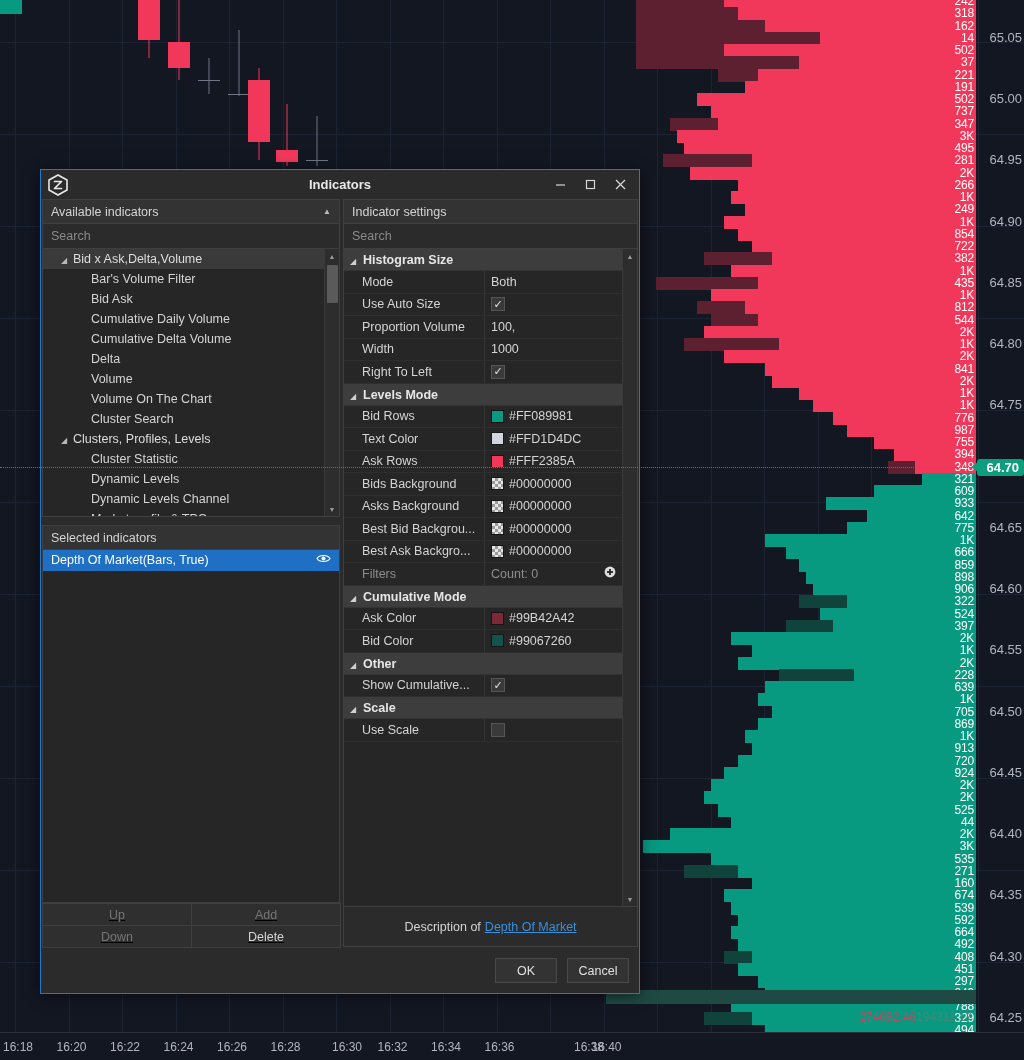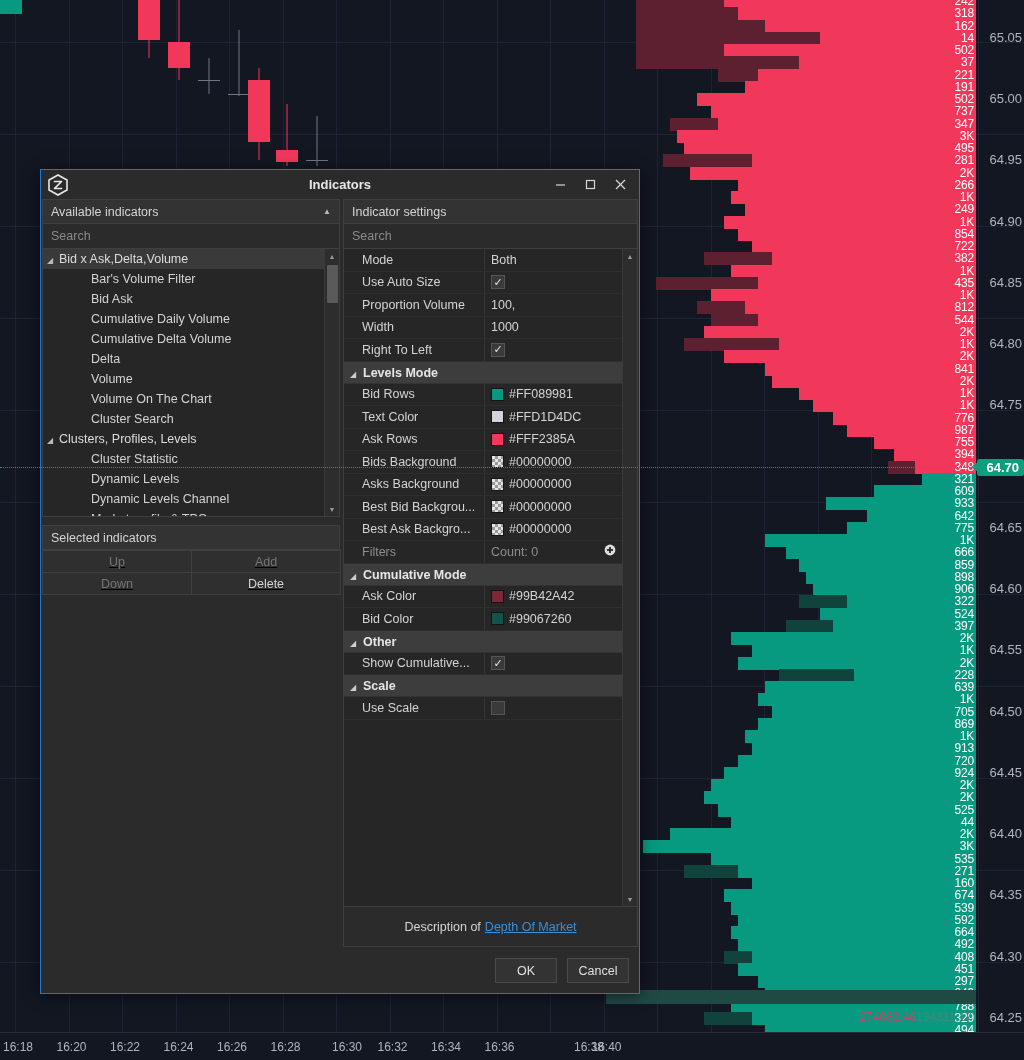--- a/index.html
+++ b/index.html
@@ -101,21 +101,21 @@
     font-size: 12.5px; color: #8a8a8a;
   }
 
   .list-wrap {
     background: #262626; border: 1px solid #3f3f3f; border-top: none;
     position: relative; overflow: hidden;
   }
   #avail-list { height: 268px; }
   .tree-row {
     height: 20px; line-height: 20px; font-size: 12.5px; color: #d4d4d4;
-    white-space: nowrap; padding-left: 4px; position: relative;
+    white-space: nowrap; padding-left: 18px; position: relative;
   }
   .tree-row.group { color: #dddddd; }
   .tree-row.group.sel { background: #3a3a3a; }
   .tree-row .arrow {
     display: inline-block; width: 12px; color: #b8b8b8; font-size: 8px;
   }
   .tree-row.child { padding-left: 48px; }
 
   .vscroll {
     position: absolute; right: 0; top: 0; bottom: 0; width: 15px;
@@ -803,20 +803,29 @@
           <div class="vscroll">
             <div class="arr">▲</div>
             <div class="thumb" style="top:16px;height:38px;"></div>
             <div class="arr bot">▼</div>
           </div>
         </div>
 
         <div class="panel-header" id="selected-header">
           <span>Selected indicators</span>
         </div>
+        <div id="selected-list">
+            <div class="sel-item">
+              <span>Depth Of Market(Bars, True)</span>
+              <span class="eye"><svg width="15" height="11" viewBox="0 0 15 11">
+                  <path d="M1 5.5 C3.5 1.5, 11.5 1.5, 14 5.5 C11.5 9.5, 3.5 9.5, 1 5.5 Z" fill="none" stroke="#ffffff" stroke-width="1.1"></path>
+                  <circle cx="7.5" cy="5.5" r="2" fill="#ffffff"></circle>
+                </svg></span>
+            </div>
+          </div>
 
         <div id="lr-buttons">
           <div class="btn-row">
             <div class="lbtn disabled">Up</div>
             <div class="lbtn disabled">Add</div>
           </div>
           <div class="btn-row">
             <div class="lbtn disabled">Down</div>
             <div class="lbtn">Delete</div>
           </div>
@@ -825,20 +834,21 @@
 
       <div id="right-col">
         <div class="panel-header">
           <span>Indicator settings</span>
         </div>
         <div class="search-box">
           <span>Search</span>
         </div>
         <div id="settings-wrap">
           <div id="settings-scroll">
+              <div class="sgroup"><span class="arrow">◢</span><span>Histogram Size</span></div>
               <div class="srow">
                 <div class="skey">Mode</div>
                 <div class="sval">
                   <span>Both</span>
                 </div>
               </div>
               <div class="srow">
                 <div class="skey">Use Auto Size</div>
                 <div class="sval">
                   <span class="chk">✓</span>

